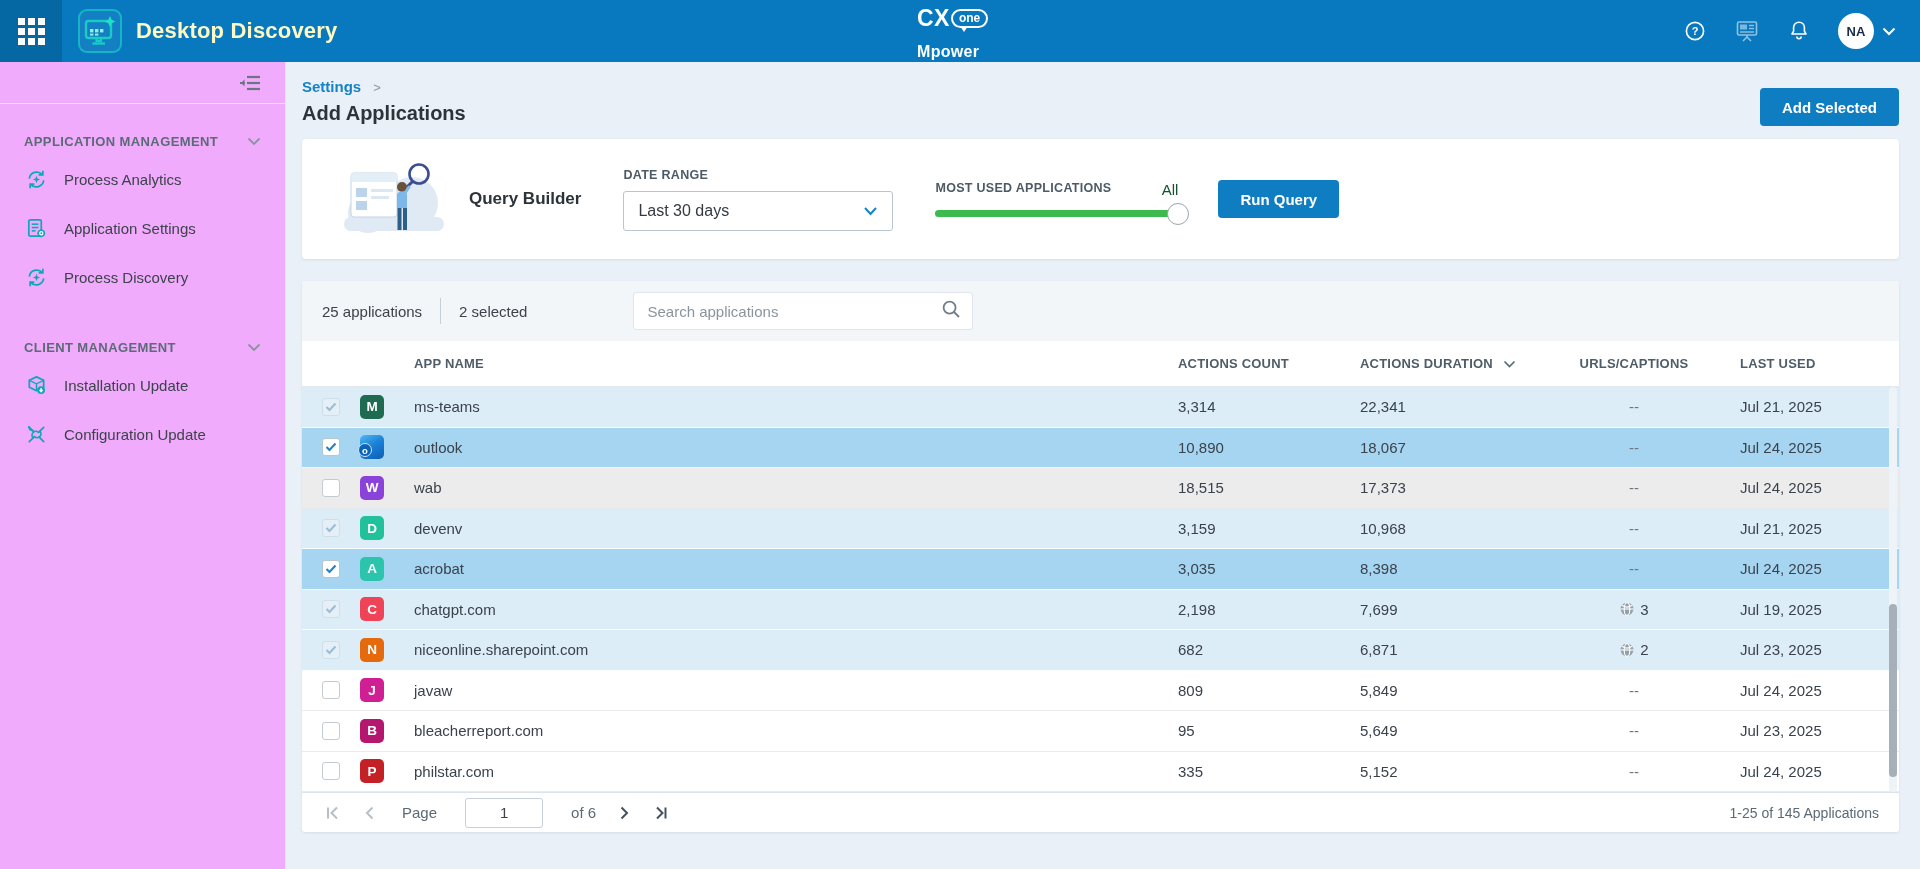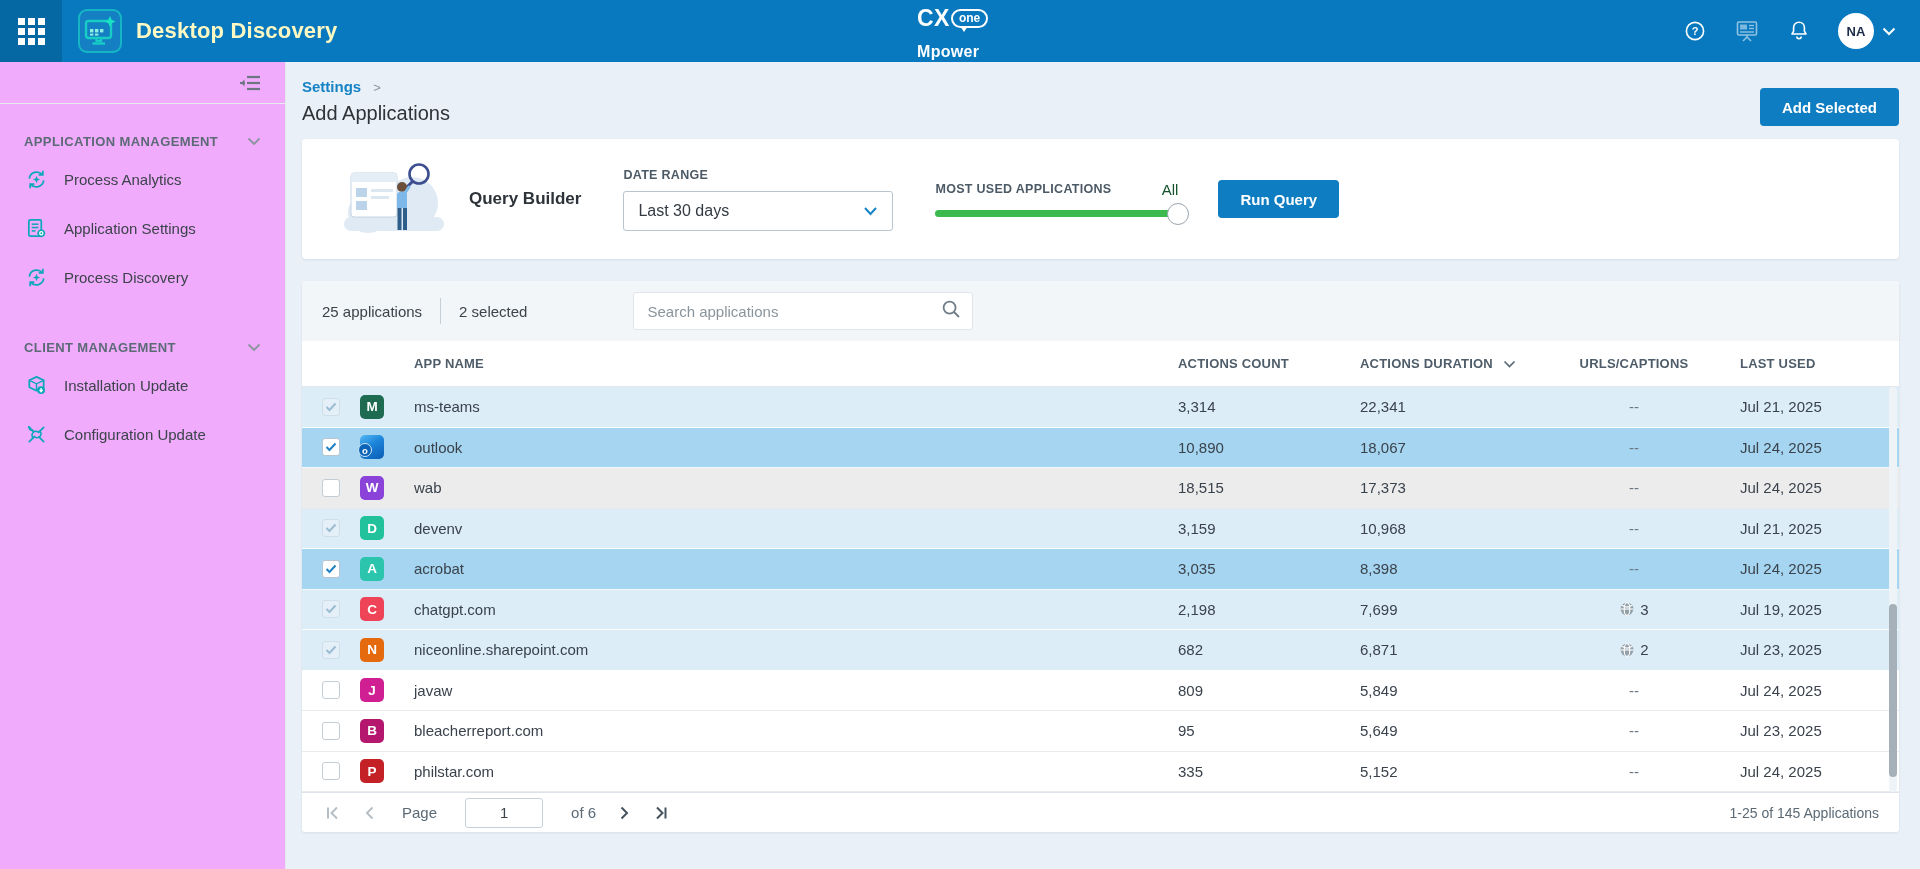--- a/index.html
+++ b/index.html
@@ -36,33 +36,33 @@
   .side-section-label { font-size:13px; font-weight:bold; color:#5b6a75; letter-spacing:.4px; }
   .side-item { display:flex; align-items:center; gap:16px; height:49px; padding-left:24px; font-size:15px; color:#3c434a; cursor:pointer; }
   .side-icon { width:24px; height:24px; display:flex; align-items:center; justify-content:center; flex:0 0 24px; }
 
   
   .main { flex:1; padding:0 21px 0 16px; position:relative; }
   .page-header { display:flex; justify-content:space-between; align-items:flex-start; padding-top:16px; }
   .breadcrumb-row { font-size:15px; }
   .breadcrumb-link { color:#1583c5; font-weight:bold; cursor:pointer; }
   .breadcrumb-sep { color:#8a949d; margin-left:8px; font-size:13px; }
-  .page-title { font-size:20px; font-weight:normal; color:#2d3339; margin-top:7px; }
+  .page-title { font-size:20px; font-weight:bold; color:#2d3339; margin-top:7px; }
   .btn-primary { background:#0f7dc2; color:#fff; border:none; border-radius:4px; font-size:15px; font-weight:bold; padding:0 22px; height:38px; cursor:pointer; font-family:inherit; }
   .page-header .btn-primary { margin-top:10px; }
 
   
   .query-card { margin-top:13px; background:#fff; border-radius:4px; box-shadow:0 1px 3px rgba(0,0,0,.08); height:120px; display:flex; align-items:center; }
   .qb-illustration { margin-left:40px; flex:0 0 105px; }
   .qb-title { font-size:17px; font-weight:bold; color:#2d3339; margin-left:22px; margin-right:42px; white-space:nowrap; }
   .field-label { font-size:12.5px; font-weight:bold; color:#4c5a66; letter-spacing:.3px; margin-bottom:9px; }
   .qb-daterange { width:270px; }
   .select-box { height:40px; border:1px solid #b9c6cf; border-radius:3px; background:#fff; display:flex; align-items:center; justify-content:space-between; padding:0 14px; font-size:16px; color:#333a41; cursor:pointer; }
   .qb-slider { width:245px; margin-left:42px; }
-  .slider-top { display:flex; justify-content:space-between; align-items:center; margin-bottom:13px; }
+  .slider-top { display:flex; justify-content:space-between; align-items:flex-start; margin-bottom:13px; }
   .slider-value { font-size:15px; color:#14532d; margin-right:2px; margin-bottom:-2px; }
   .slider-track { position:relative; height:7px; border-radius:4px; background:#3dba4e; margin-top:14px; }
   .slider-thumb { position:absolute; right:-9px; top:50%; transform:translateY(-50%); width:22px; height:22px; border-radius:50%; background:#fff; border:1.5px solid #9aa5ad; cursor:pointer; }
   .qb-run { margin-left:38px; }
 
   
   .table-card { margin-top:22px; background:#fff; border-radius:3px; box-shadow:0 1px 3px rgba(0,0,0,.08); position:relative; }
   .table-toolbar { height:60px; background:#f3f6f8; display:flex; align-items:center; padding:0 20px; border-radius:3px 3px 0 0; }
   .toolbar-count { font-size:15px; color:#3c434a; }
   .toolbar-divider { width:1px; height:26px; background:#c7d0d6; margin:0 18px; }

